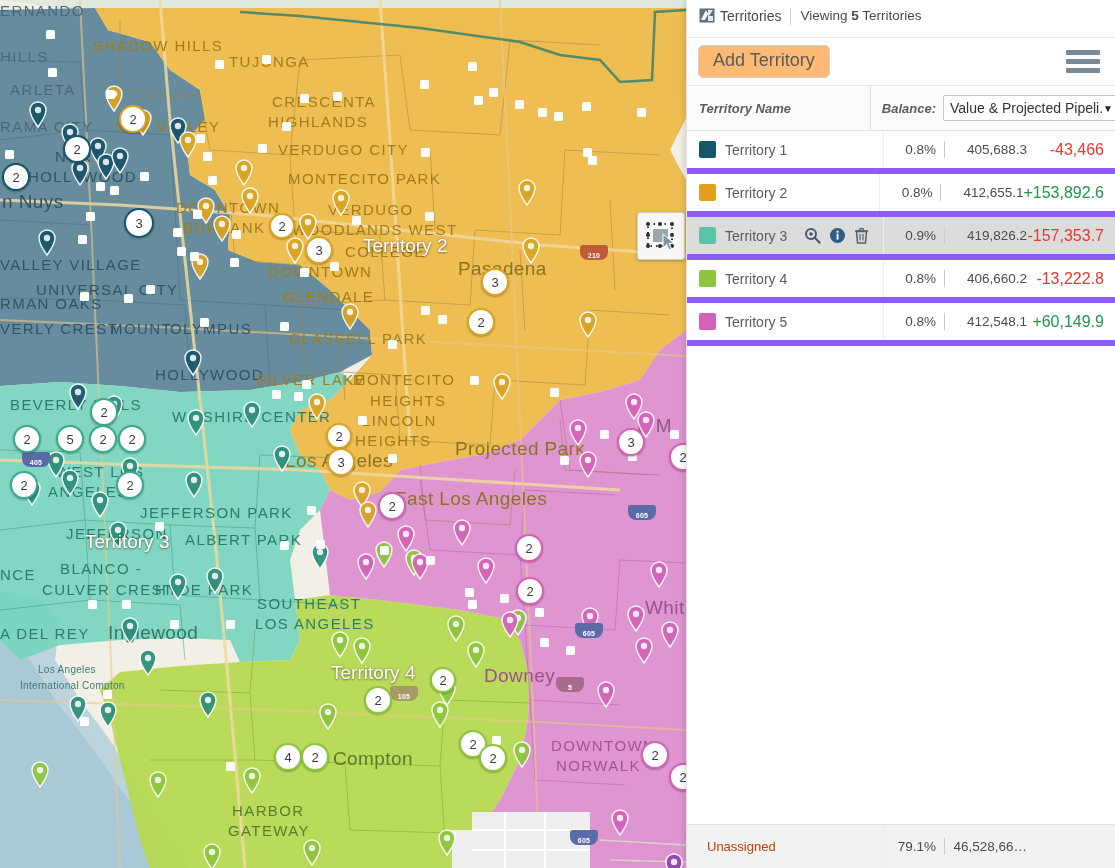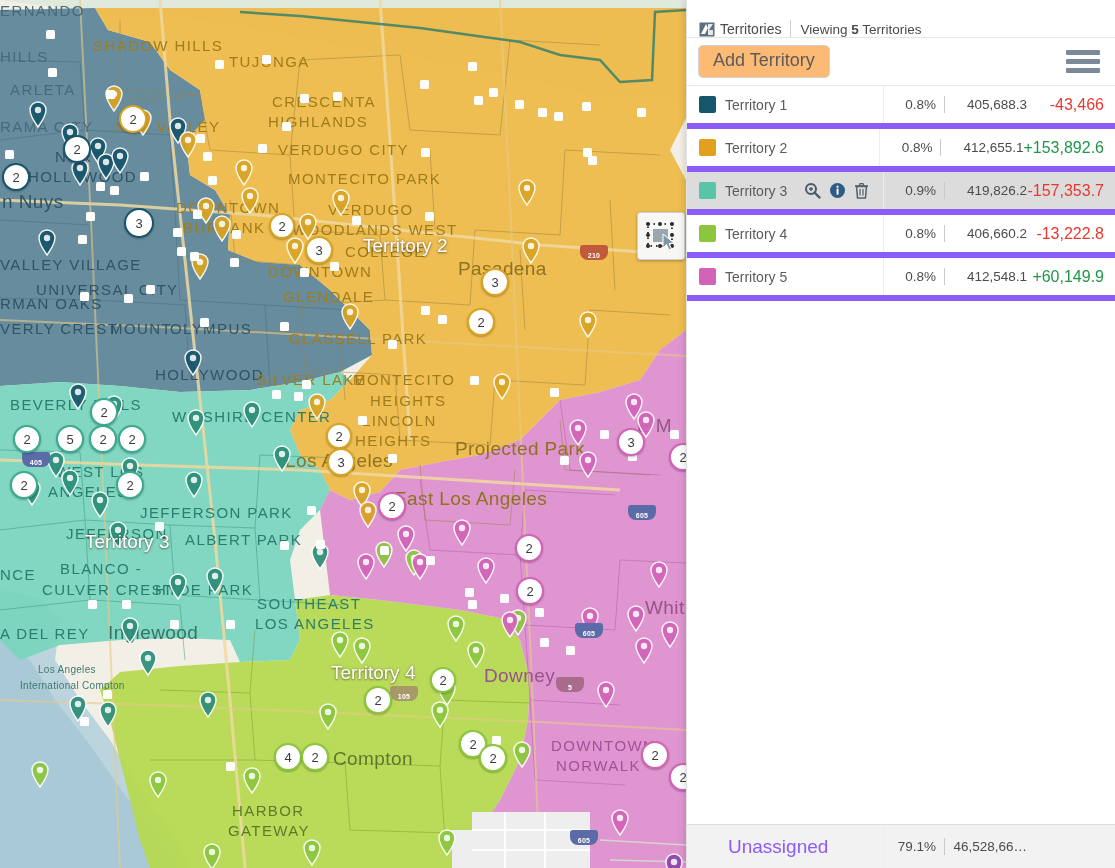--- a/index.html
+++ b/index.html
@@ -102,22 +102,22 @@
   #panel {
     position: absolute; left: 686px; top: 0;
     width: 429px; height: 868px;
     background: #ffffff;
     border-left: 1px solid #e2e2e2;
     box-shadow: -2px 0 6px rgba(0,0,0,.12);
     display: flex; flex-direction: column;
   }
   .panel-head {
     height: 38px;
-    display: flex; align-items: flex-end;
-    padding: 0 12px;
+    display: flex; align-items: flex-start;
+    padding: 8px 12px;
     border-bottom: 1px solid #e6e6e6;
     flex: none;
   }
   .ph-icon { width: 16px; height: 15px; margin-right: 5px; display:block; }
   .ph-title { font-size: 14px; color: #4a4a4a; }
   .ph-sep {
     width: 1px; height: 17px; background: #cfcfcf;
     margin: 0 9px;
   }
   .ph-view { font-size: 13.5px; color: #4a4a4a; }
@@ -235,22 +235,22 @@
 
   
   .unassigned {
     height: 44px;
     flex: none;
     display: flex; align-items: center;
     background: #f2f2f2;
     border-top: 1px solid #e0e0e0;
   }
   .u-name {
-    width: 196px; padding-left: 41px;
-    font-size: 19px; color: #8b5cf6;
+    width: 196px; padding-left: 20px;
+    font-size: 13px; color: #c2410c;
   }
   .u-bal {
     flex: 1; display: flex; align-items: center;
     font-size: 13.5px; color: #4c4c4c;
     padding-right: 11px;
   }
 </style>
 </head>
 <body>
 
@@ -1091,20 +1091,31 @@
 
     <div class="panel-actions">
       <button class="add-btn">Add Territory</button>
       <div class="burger">
         <i></i>
         <i></i>
         <i></i>
       </div>
     </div>
 
+    <div class="thead">
+      <div class="th-name">Territory Name</div>
+      <div class="th-div"></div>
+      <div class="th-bal">
+        <span class="th-bal-lab">Balance:</span>
+        <div class="bal-select">
+          <span>Value &amp; Projected Pipeli.</span>
+          <span class="caret">▼</span>
+        </div>
+      </div>
+    </div>
 
     <div class="rows" id="rows">
         <div class="trow">
     <div class="r-name">
       <span class="swatch" style="background:#15566b"></span>
       <span class="r-label">Territory 1</span>
 
     </div>
     <div class="r-div"></div>
     <div class="r-bal">

